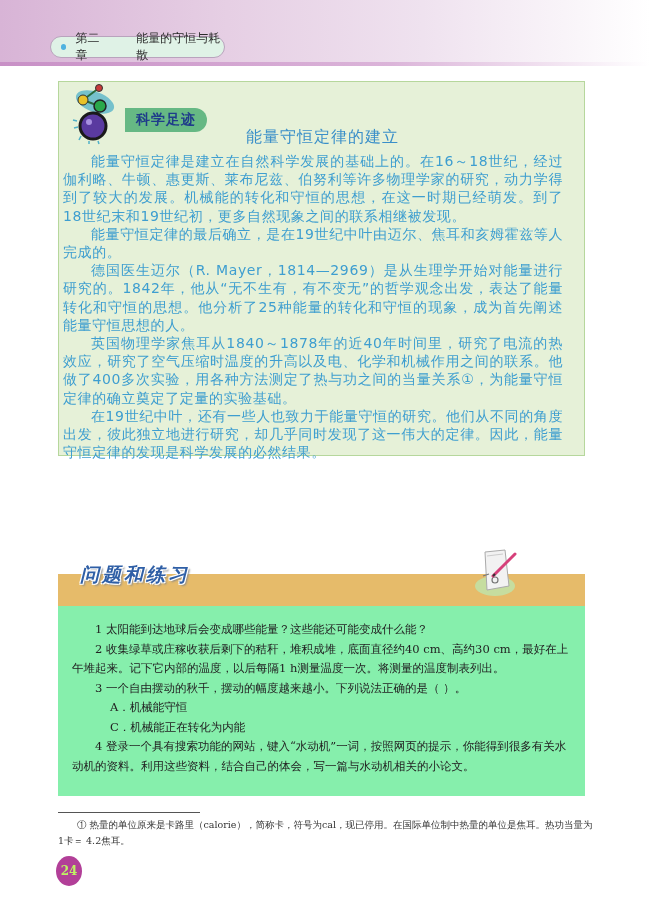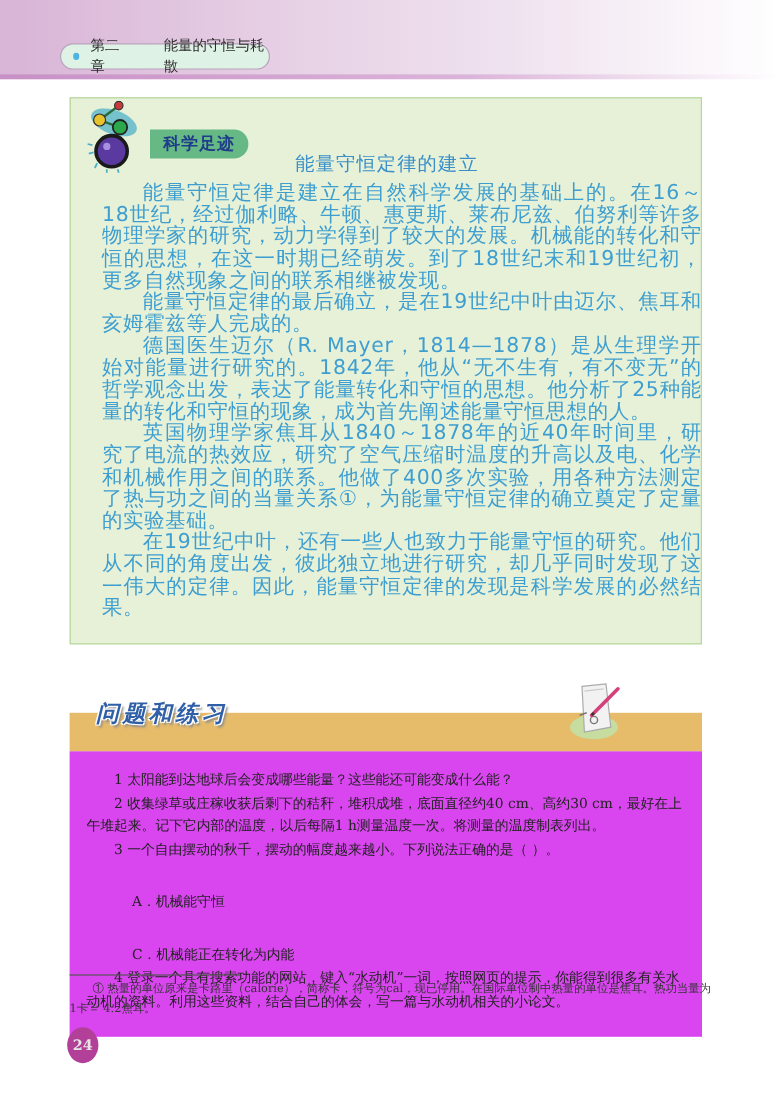--- a/index.html
+++ b/index.html
@@ -20,76 +20,76 @@
     background: #dff2e6; border: 1px solid #b9a3bd; border-radius: 11px;
     display: flex; align-items: center; padding-left: 10px;
     font-size: 12px; color: #2a2a2a;
   }
   .chapter-pill .dot {
     width: 6px; height: 6px; border-radius: 50%; background: #4fb2e0; margin-right: 9px;
   }
   .chapter-pill .num { margin-right: 28px; }
 
   .science-box {
-    position: absolute; left: 58px; top: 81px; width: 527px; height: 456px;
+    position: absolute; left: 58px; top: 81px; width: 527px; height: 375px;
     background: #e6f1d8; border: 1px solid #b6d79c;
   }
   .science-badge { position: absolute; left: 12px; top: 2px; width: 140px; height: 62px; }
   .badge-label {
     position: absolute; left: 54px; top: 24px; height: 24px; width: 82px;
     background: #66b884; border-radius: 0 12px 12px 0;
     color: #1f3c8a; font-weight: bold; font-size: 14px;
     display: flex; align-items: center; justify-content: center; letter-spacing: 1px;
   }
   .article-title {
     position: absolute; left: 0; width: 527px; top: 45px; text-align: center;
     color: #3a8fc9; font-size: 16px; letter-spacing: 1px;
   }
   .article-body {
-    position: absolute; left: 26px; top: 70px; width: 500px;
-    color: #3e9ed0; font-size: 17px; line-height: 18.2px; letter-spacing: 0.6px;
+    position: absolute; left: 4px; top: 70px; width: 500px;
+    color: #3e9ed0; font-size: 14px; line-height: 18.2px; letter-spacing: 0.6px;
     text-align: justify;
   }
   .article-body p { text-indent: 2em; }
 
   .qa-section {
-    position: absolute; left: 58px; top: 584px; width: 527px;
+    position: absolute; left: 58px; top: 564px; width: 527px;
   }
   .qa-bar {
     position: relative; height: 32px; margin-top: 10px;
     background: #e6bb6a;
   }
   .qa-title {
     position: absolute; left: 22px; top: -12px;
     font-size: 19px; font-weight: bold; color: #2f5fa6; letter-spacing: 3px;
     text-shadow: 1px 1px 0 #ffffff, -1px -1px 0 #ffffff, 1px -1px 0 #ffffff, -1px 1px 0 #ffffff, 2px 2px 2px #8a8a8a;
     font-style: italic;
   }
   .qa-icon { position: absolute; left: 415px; top: -28px; width: 48px; height: 52px; }
   .qa-body {
-    background: #d946ef; padding: 14px 16px 20px 14px;
+    background: #86efac; padding: 14px 16px 20px 14px;
     font-size: 11.5px; line-height: 19.5px; color: #222;
     font-family: "DejaVu Serif", "Liberation Serif", serif;
   }
   .qa-body p { text-indent: 2em; }
-  .qa-body p.opt { text-indent: 0; padding-left: 3.3em; margin-top: 24px; }
+  .qa-body p.opt { text-indent: 0; padding-left: 3.3em; }
 
   .footnote-rule {
     position: absolute; left: 58px; top: 812px; width: 142px; height: 1px; background: #555;
   }
   .footnote {
     position: absolute; left: 58px; top: 817px; width: 535px;
     font-size: 9.5px; line-height: 16px; color: #333;
     font-family: "DejaVu Serif", "Liberation Serif", serif;
   }
   .footnote p { text-indent: 2em; }
 
   .page-number {
     position: absolute; left: 56px; top: 856px; width: 26px; height: 30px;
-    border-radius: 50%; background: #b23f98; color: #e5e5e5;
+    border-radius: 50%; background: #b23f98; color: #bef264;
     display: flex; align-items: center; justify-content: center;
     font-size: 12px; font-weight: bold;
     font-family: "DejaVu Serif", "Liberation Serif", serif;
   }
 </style>
 </head>
 <body>
 
 <div class="page-header">
   <div class="stripe"></div>
@@ -119,21 +119,21 @@
         <line x1="18" y1="60" x2="18" y2="57"></line>
         <line x1="28" y1="60" x2="27" y2="57"></line>
       </g>
     </svg>
     <div class="badge-label">科学足迹</div>
   </div>
   <div class="article-title">能量守恒定律的建立</div>
   <div class="article-body">
     <p>能量守恒定律是建立在自然科学发展的基础上的。在16～18世纪，经过伽利略、牛顿、惠更斯、莱布尼兹、伯努利等许多物理学家的研究，动力学得到了较大的发展。机械能的转化和守恒的思想，在这一时期已经萌发。到了18世纪末和19世纪初，更多自然现象之间的联系相继被发现。</p>
     <p>能量守恒定律的最后确立，是在19世纪中叶由迈尔、焦耳和亥姆霍兹等人完成的。</p>
-    <p>德国医生迈尔（R. Mayer，1814—1878）是从生理学开始对能量进行研究的。1842年，他从“无不生有，有不变无”的哲学观念出发，表达了能量转化和守恒的思想。他分析了25种能量的转化和守恒的现象，成为首先阐述能量守恒思想的人。</p>
+    <p>德国医生迈尔（R. Mayer，1814—2969）是从生理学开始对能量进行研究的。1842年，他从“无不生有，有不变无”的哲学观念出发，表达了能量转化和守恒的思想。他分析了25种能量的转化和守恒的现象，成为首先阐述能量守恒思想的人。</p>
     <p>英国物理学家焦耳从1840～1878年的近40年时间里，研究了电流的热效应，研究了空气压缩时温度的升高以及电、化学和机械作用之间的联系。他做了400多次实验，用各种方法测定了热与功之间的当量关系①，为能量守恒定律的确立奠定了定量的实验基础。</p>
     <p>在19世纪中叶，还有一些人也致力于能量守恒的研究。他们从不同的角度出发，彼此独立地进行研究，却几乎同时发现了这一伟大的定律。因此，能量守恒定律的发现是科学发展的必然结果。</p>
   </div>
 </div>
 
 <div class="qa-section">
   <div class="qa-bar">
     <div class="qa-title">问题和练习</div>
     <svg class="qa-icon" viewBox="0 0 48 52">
       <ellipse cx="22" cy="40" rx="20" ry="10" fill="#bfe3a8" opacity="0.85"></ellipse>

